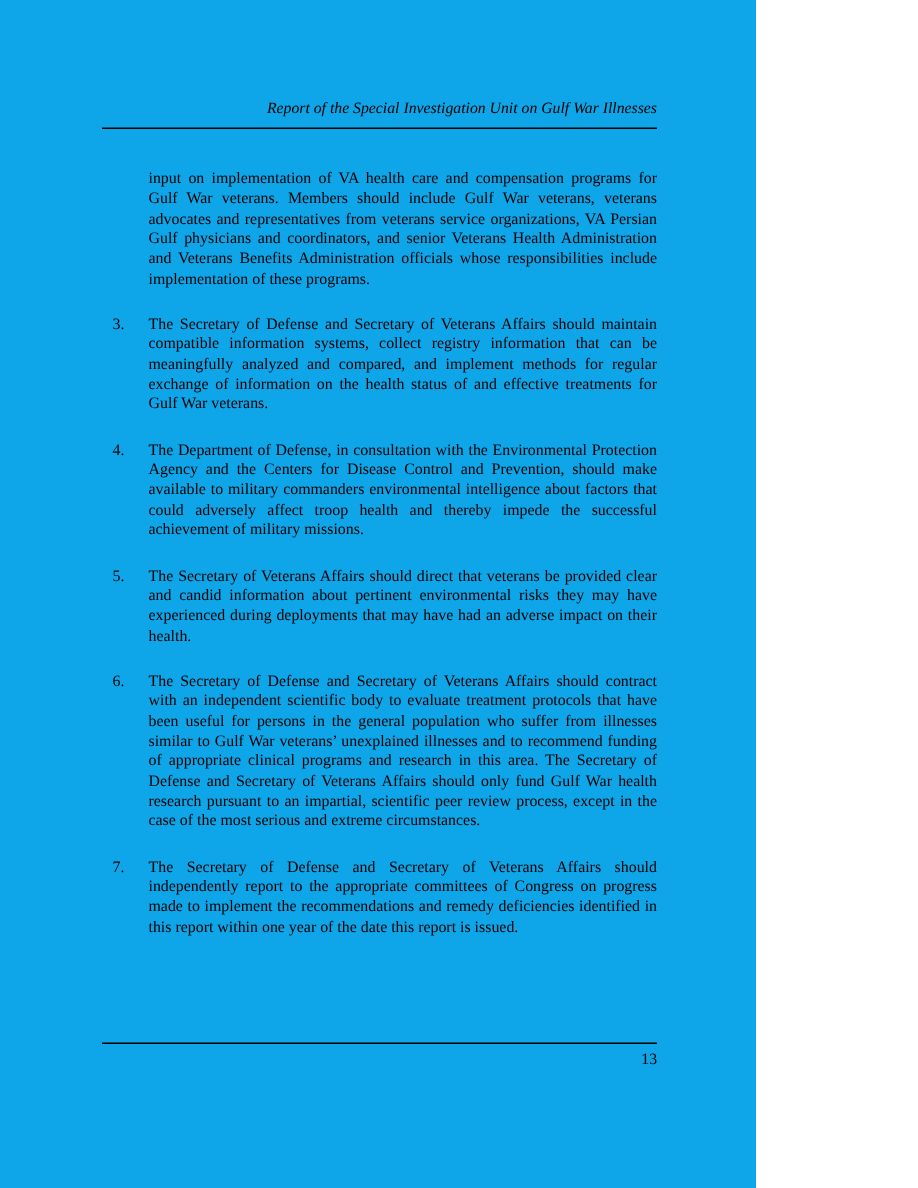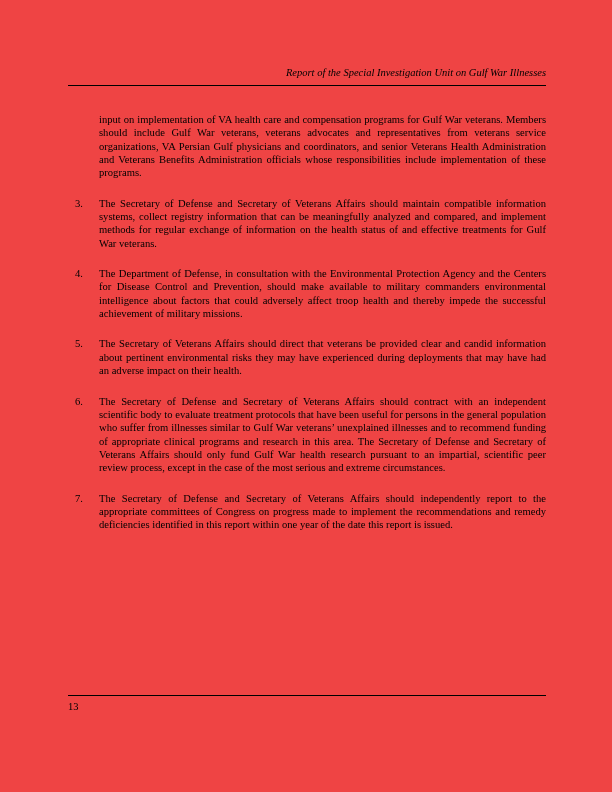--- a/index.html
+++ b/index.html
@@ -2,23 +2,23 @@
 <html><head>
 <meta charset="utf-8">
 <style>
   html, body {
     margin: 0;
     padding: 0;
     background: #ffffff;
   }
   .page {
     position: relative;
-    width: 612px;
+    width: 504px;
     height: 792px;
-    background: #ef4444;
+    background: #0ea5e9;
     color: #000000;
     font-family: "Liberation Serif", "DejaVu Serif", serif;
     overflow: hidden;
   }
   .page-header {
     position: absolute;
     left: 68px;
     right: 66px;
     top: 66px;
   }
@@ -59,20 +59,21 @@
   .item-text {
     display: block;
   }
   .page-footer {
     position: absolute;
     left: 68px;
     right: 66px;
     top: 695px;
   }
   .page-number {
+    text-align: right;
     font-size: 10.5px;
     line-height: 13px;
     padding-top: 4px;
   }
 </style>
 </head>
 <body>
 
 <div class="page">
 

